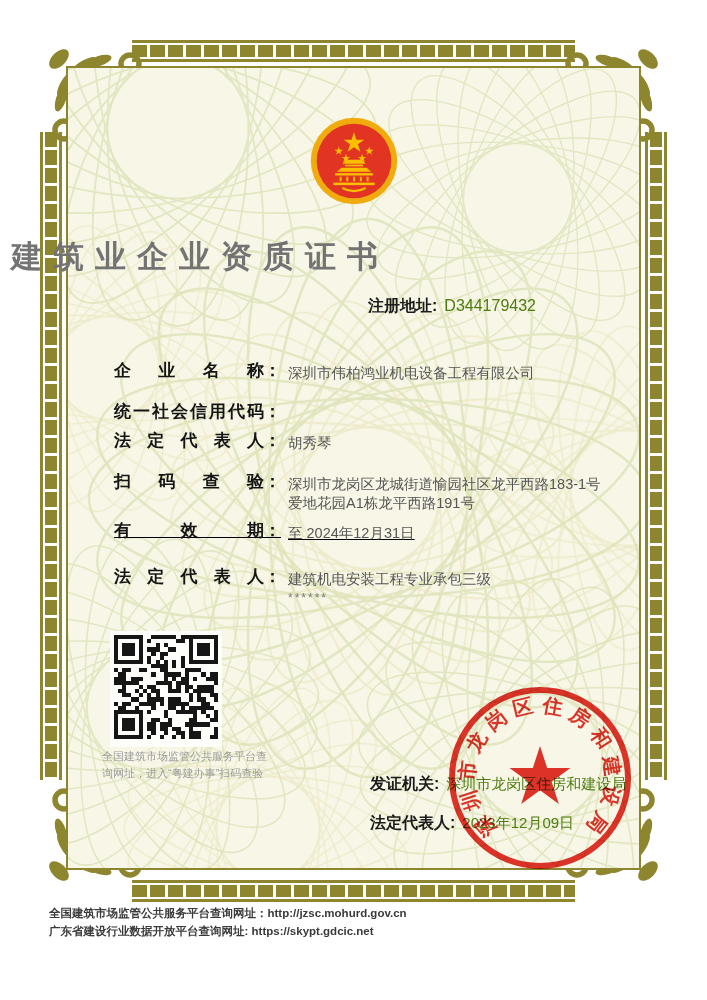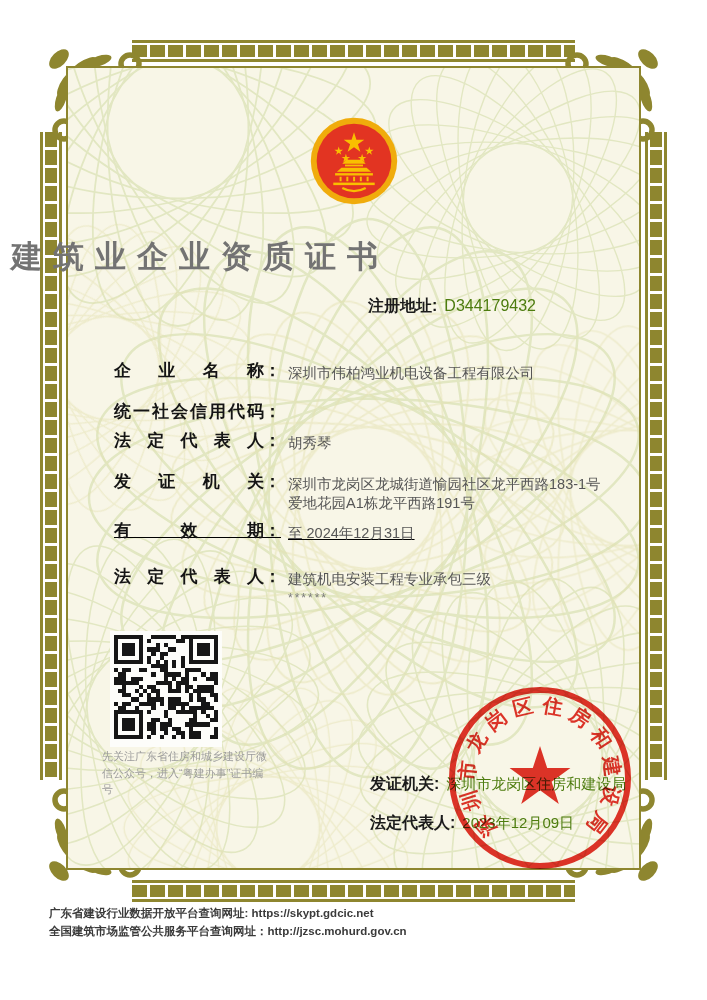--- a/index.html
+++ b/index.html
@@ -176,21 +176,21 @@
     <div class="frow m22">
       <span class="flabel">统一社会信用代码</span>
       <span class="fcolon">：</span>
     </div>
     <div class="frow m21">
       <span class="flabel">法定代表人</span>
       <span class="fcolon">：</span>
       <span class="fvalue">胡秀琴</span>
     </div>
     <div class="frow m8">
-      <span class="flabel">发证机关</span>
+      <span class="flabel">扫码查验</span>
       <span class="fcolon">：</span>
       <span class="fvalue">深圳市龙岗区龙城街道愉园社区龙平西路183-1号爱地花园A1栋龙平西路191号</span>
     </div>
     <div class="frow m25">
       <span class="flabel">有效期</span>
       <span class="fcolon">：</span>
       <span class="fvalue">至 2024年12月31日</span>
     </div>
     <div class="frow">
       <span class="flabel">法定代表人</span>
@@ -516,38 +516,38 @@
         <rect x="11" y="24" width="1" height="1" fill="#161616"></rect>
         <rect x="14" y="24" width="1" height="1" fill="#161616"></rect>
         <rect x="16" y="24" width="1" height="1" fill="#161616"></rect>
         <rect x="18" y="24" width="1" height="1" fill="#161616"></rect>
         <rect x="19" y="24" width="1" height="1" fill="#161616"></rect>
         <rect x="20" y="24" width="1" height="1" fill="#161616"></rect>
         <rect x="23" y="24" width="1" height="1" fill="#161616"></rect>
         <rect x="24" y="24" width="1" height="1" fill="#161616"></rect>
       </svg>
   </div>
-  <div class="qr-caption">先关注广东省住房和城乡建设厅微信公众号，进入“粤建办事”证书编号</div>
+  <div class="qr-caption">全国建筑市场监管公共服务平台查询网址，进入“粤建办事”扫码查验</div>
 
   <div class="issuer-row">
     <span class="lab-b">发证机关:</span><span class="val-g">深圳市龙岗区住房和建设局</span>
   </div>
   <div class="date-row">
     <span class="lab-b">法定代表人:</span><span class="val-g">2023年12月09日</span>
   </div>
 
   <svg class="seal" viewBox="-96 -96 192 192">
     <defs>
       <path id="sealArc" d="M -42.4 50.6 A 66 66 0 1 1 42.4 50.6" fill="none"></path>
     </defs>
     <circle r="88" fill="none" stroke="#e02318" stroke-width="6"></circle>
     <use href="#star" transform="scale(3.2)" fill="#e02318"></use>
     <text fill="#e02318" font-size="20" font-weight="bold" font-family="Liberation Sans, sans-serif">
       <textPath href="#sealArc" startOffset="0" textLength="318" lengthAdjust="spacing">深圳市龙岗区住房和建设局</textPath>
     </text>
   </svg>
 
   <div class="footer">
+    <div>全国建筑市场监管公共服务平台查询网址：http://jzsc.mohurd.gov.cn</div>
     <div>广东省建设行业数据开放平台查询网址: https://skypt.gdcic.net</div>
-    <div>全国建筑市场监管公共服务平台查询网址：http://jzsc.mohurd.gov.cn</div>
   </div>
 
 </div>
 
 </body></html>

